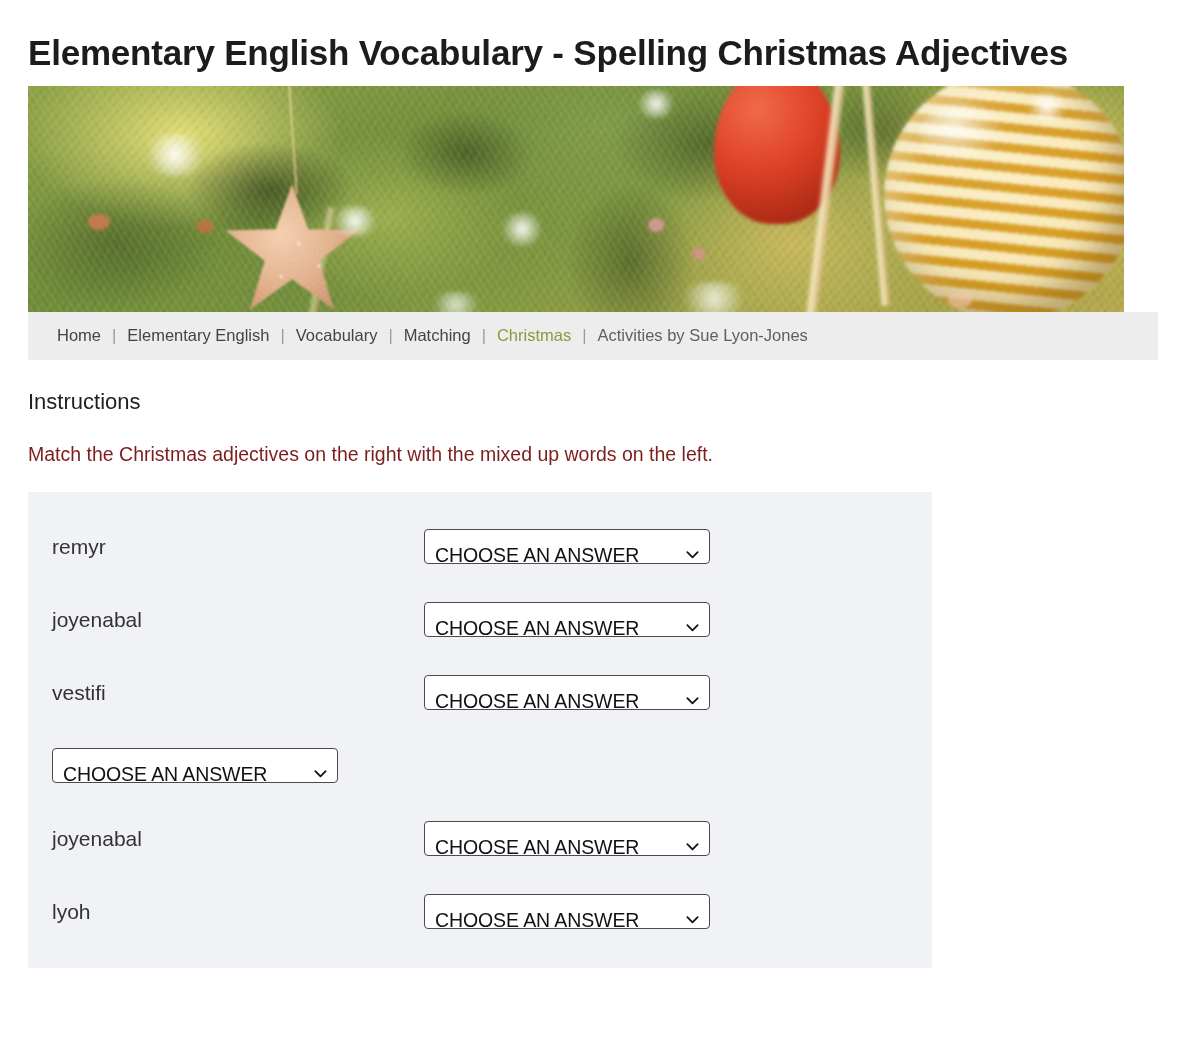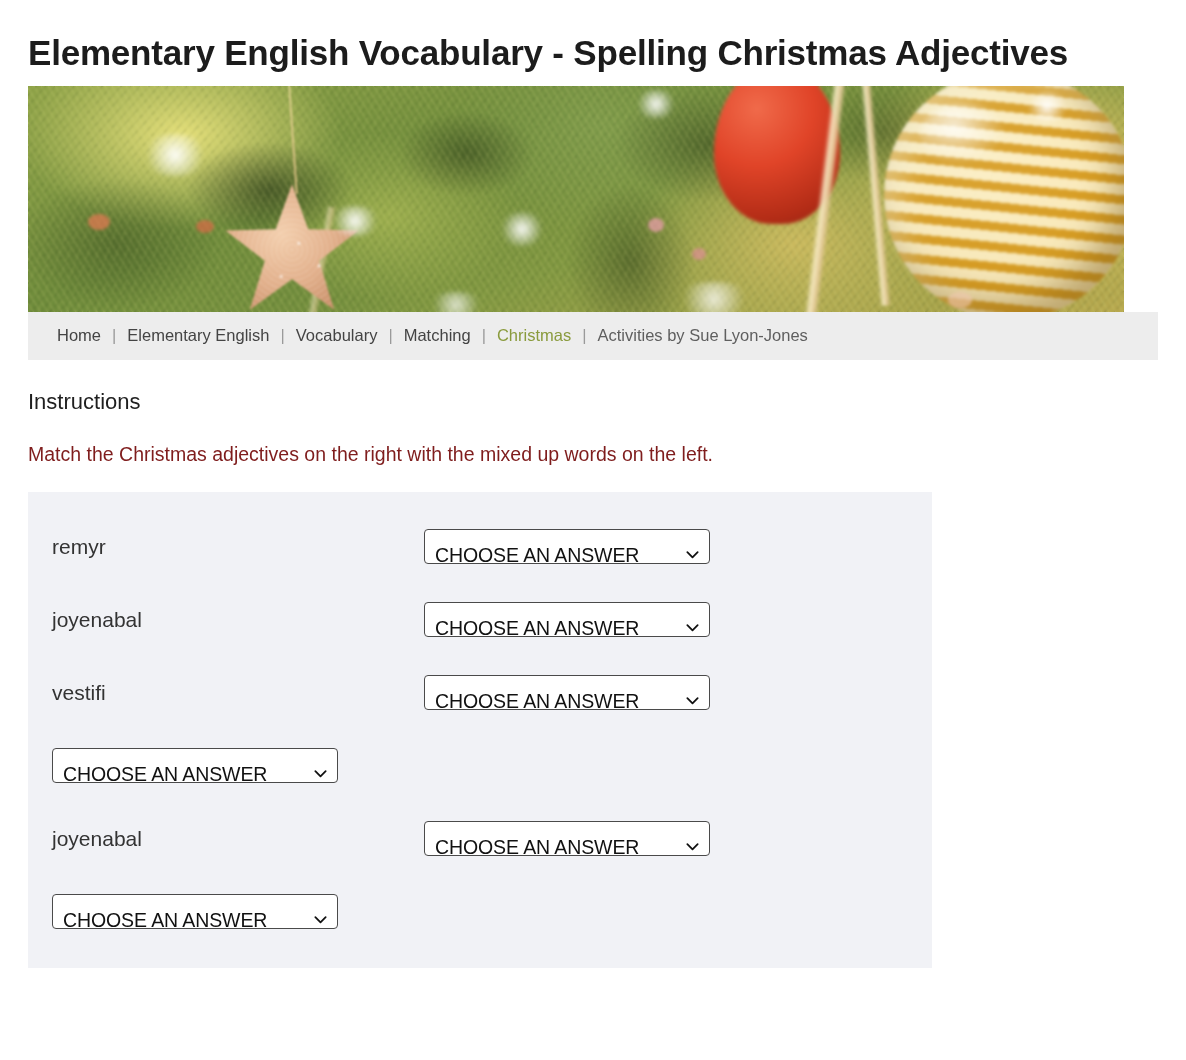--- a/index.html
+++ b/index.html
@@ -340,20 +340,21 @@
       <div class="quiz-row">
         <div class="scrambled-word">joyenabal</div>
         <div class="answer-select" role="combobox">
           <span class="sel-label">CHOOSE AN ANSWER</span>
           <span><svg class="chev" viewBox="0 0 16 16" aria-hidden="true">
               <path d="M2.5 5.5 L8 11 L13.5 5.5" fill="none" stroke="#111111" stroke-width="1.9" stroke-linecap="round" stroke-linejoin="round"></path>
             </svg></span>
         </div>
       </div>
       <div class="quiz-row">
+        <div class="scrambled-word">lyoh</div>
         <div class="answer-select" role="combobox">
           <span class="sel-label">CHOOSE AN ANSWER</span>
           <span><svg class="chev" viewBox="0 0 16 16" aria-hidden="true">
               <path d="M2.5 5.5 L8 11 L13.5 5.5" fill="none" stroke="#111111" stroke-width="1.9" stroke-linecap="round" stroke-linejoin="round"></path>
             </svg></span>
         </div>
       </div>
     </section>
 
 </div>

